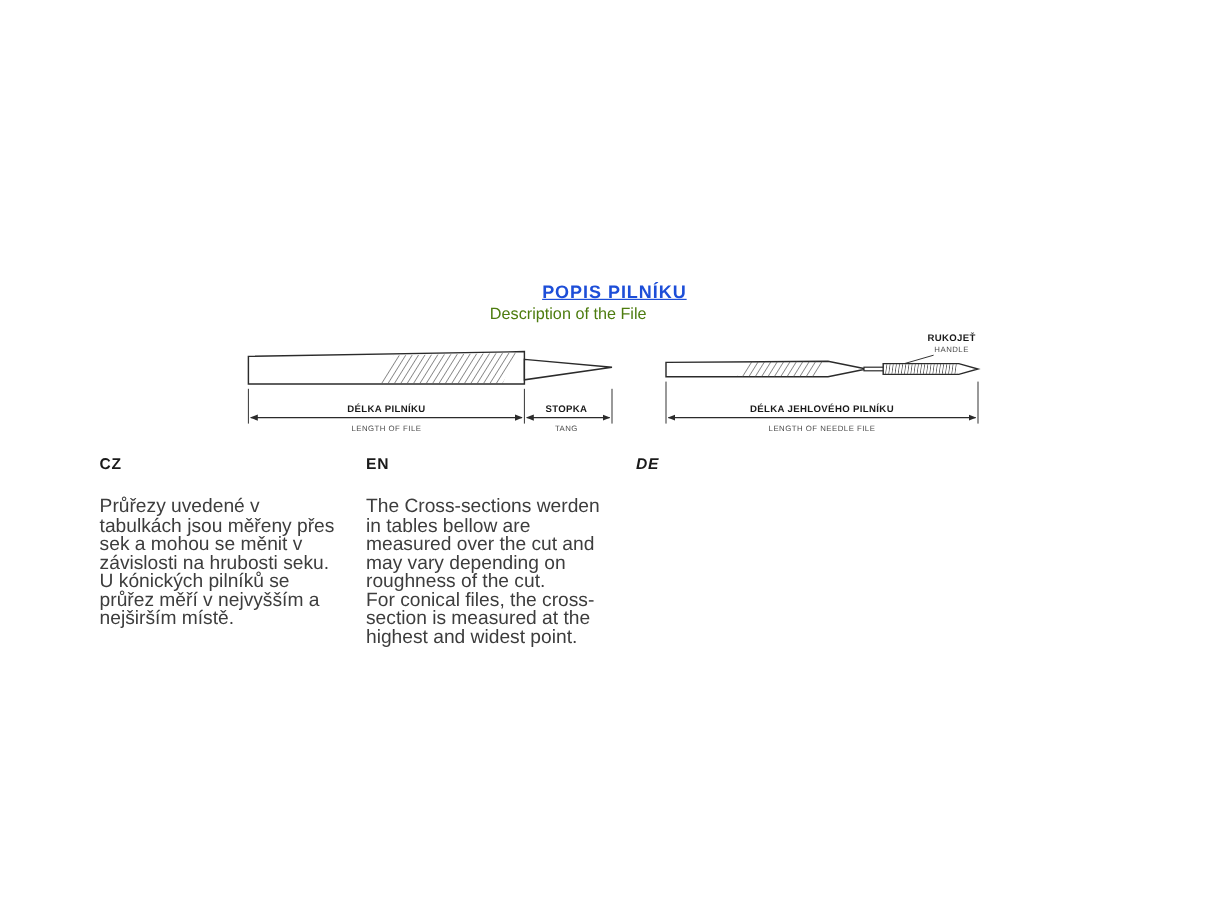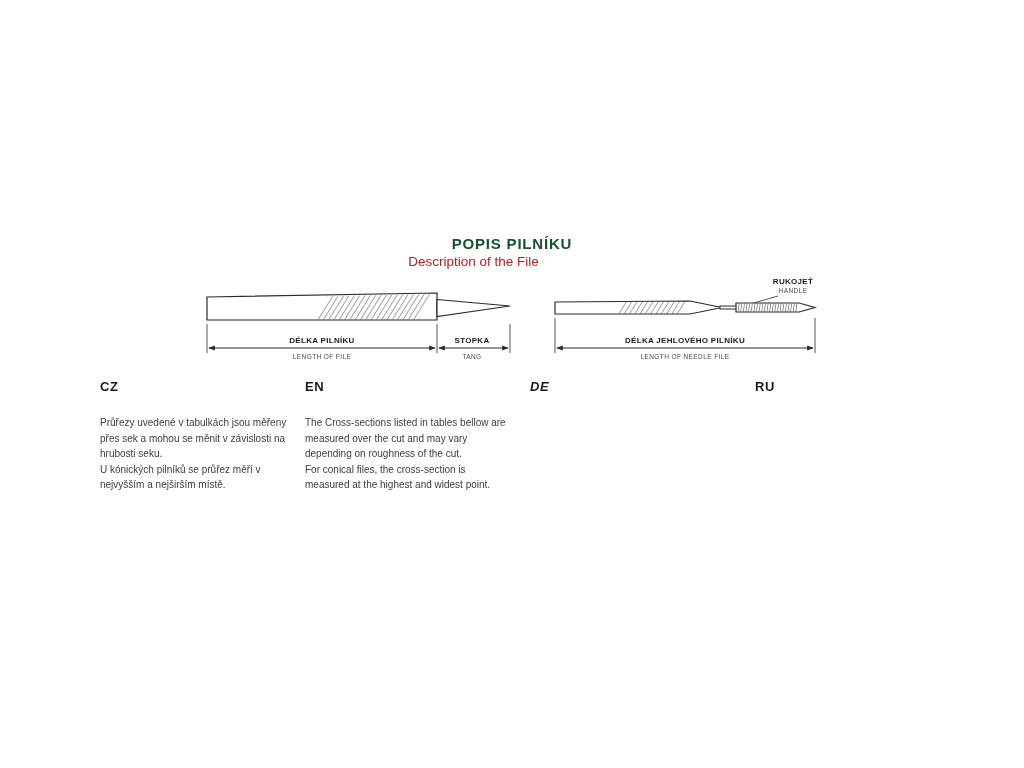--- a/index.html
+++ b/index.html
@@ -6,37 +6,37 @@
   body {
     width: 1024px; height: 768px;
     background: #ffffff;
     font-family: "Liberation Sans", sans-serif;
     position: relative; overflow: hidden;
     color: #1d1d1d;
   }
   .page-title {
     position: absolute; top: 235px; left: 0; width: 1024px;
     text-align: center; font-size: 15px; font-weight: 700;
-    letter-spacing: 0.8px; color: #14532d;
+    letter-spacing: 0.8px; color: #1d4ed8; text-decoration: underline;
   }
   .page-subtitle {
     position: absolute; top: 254px; left: 0; width: 947px;
-    text-align: center; font-size: 13.5px; font-weight: 400; color: #b91c1c;
+    text-align: center; font-size: 13.5px; font-weight: 400; color: #4d7c0f;
   }
   .diagram { position: absolute; left: 200px; top: 270px; }
   .lang-col { position: absolute; top: 379px; }
-  .col-cz { left: 83px;  width: 205px; margin-left: 17px; }
+  .col-cz { left: 83px;  width: 205px; }
   .col-en { left: 305px; width: 205px; }
   .col-de { left: 530px; width: 208px; font-style: italic; }
   .col-ru { left: 755px; width: 214px; }
   .lang-code {
     font-size: 13px; font-weight: 700; letter-spacing: 0.6px; color: #1a1a1a;
   }
   .lang-text {
-    margin-top: 21px; font-size: 10px; line-height: 15.5px;
+    margin-top: 21px; font-size: 16px; line-height: 15.5px;
     color: #3d3d3d; white-space: pre-line;
   }
   .dim-label {
     font-family: "Liberation Sans", sans-serif; font-weight: 700;
     font-size: 8px; letter-spacing: 0.3px; fill: #1a1a1a;
   }
   .dim-sublabel {
     font-family: "Liberation Sans", sans-serif; font-weight: 400;
     font-size: 6.5px; letter-spacing: 0.4px; fill: #4a4a4a;
   }
@@ -96,23 +96,22 @@
 </svg>
 
 <div class="lang-col col-cz">
   <div class="lang-code">CZ</div>
   <div class="lang-text">Průřezy uvedené v tabulkách jsou měřeny přes sek a mohou se měnit v závislosti na hrubosti seku.
 U kónických pilníků se průřez měří v nejvyšším a nejširším místě.</div>
 </div>
 
 <div class="lang-col col-en">
   <div class="lang-code">EN</div>
-  <div class="lang-text">The Cross-sections listed in tables bellow are measured over the cut and may vary depending on roughness of the cut.
+  <div class="lang-text">The Cross-sections werden in tables bellow are measured over the cut and may vary depending on roughness of the cut.
 For conical files, the cross-section is measured at the highest and widest point.</div>
 </div>
 
 <div class="lang-col col-de">
   <div class="lang-code">DE</div>
 </div>
 
 <div class="lang-col col-ru">
-  <div class="lang-code">RU</div>
 </div>
 
 </body></html>

